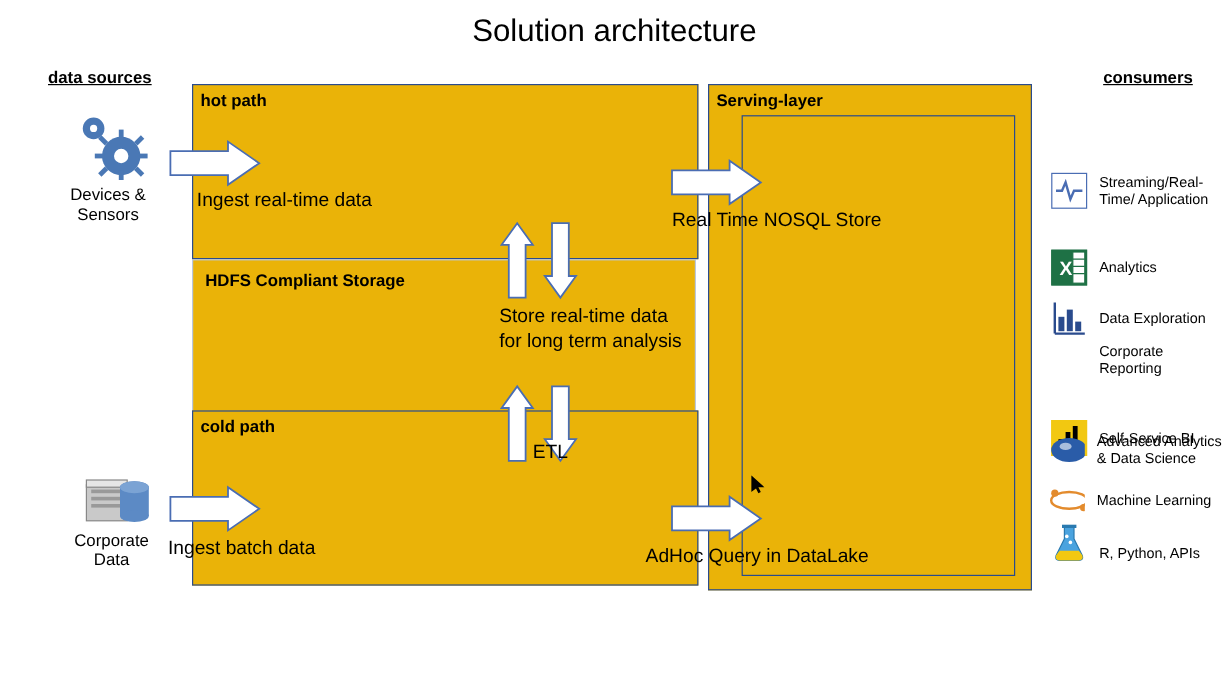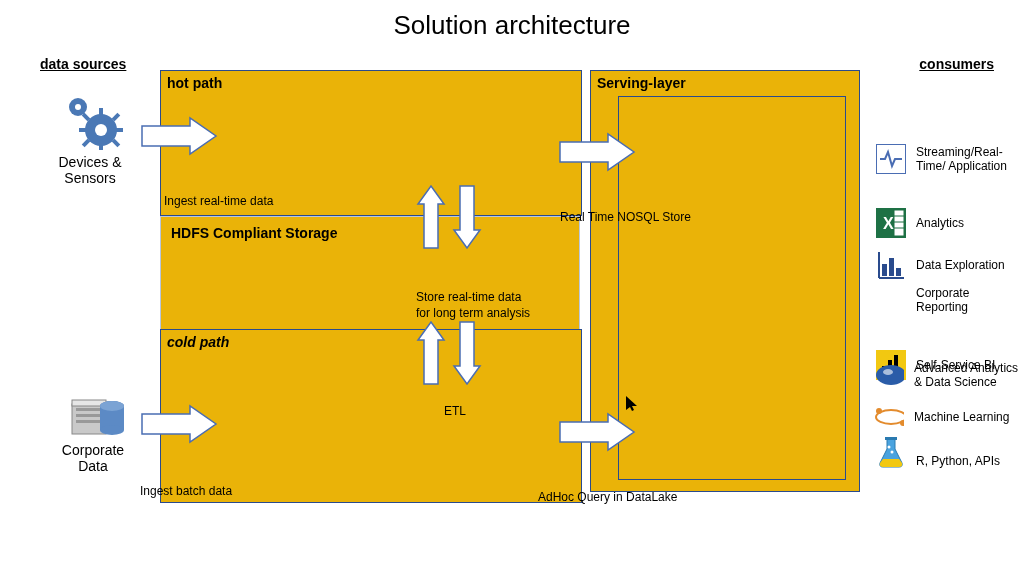--- a/index.html
+++ b/index.html
@@ -33,23 +33,22 @@
     background: #eab308;
   }
   .box-label {
     position: absolute;
     font-size: 14px;
     font-weight: bold;
     padding: 4px 6px;
   }
   .label {
     position: absolute;
-    font-size: 12px;
+    font-size: 16px;
     line-height: 1.3;
-    margin-top: 36px;
   }
   .src-label {
     position: absolute;
     font-size: 14px;
     text-align: center;
   }
   .storage-title {
     font-size: 14px;
     font-weight: bold;
   }
@@ -120,21 +119,21 @@
 <div class="box" style="left:160px; top:70px; width:422px; height:146px;">
   <div class="box-label">hot path</div>
 </div>
 
 <div class="box" style="left:160px; top:216px; width:420px; height:130px; border-color:#b9c7e0;">
   <div style="padding:8px 10px;">
     <div class="storage-title">HDFS Compliant Storage</div>
   </div>
 </div>
 
-<div class="box" style="left:160px; top:329px; width:422px; height:174px;font-style:italic;">
+<div class="box" style="left:160px; top:342px; width:422px; height:146px;">
   <div class="box-label">cold path</div>
 </div>
 
 <div class="box" style="left:590px; top:70px; width:270px; height:422px;">
   <div class="box-label">Serving-layer</div>
 </div>
 <div class="box" style="left:618px; top:96px; width:228px; height:384px;"></div>
 
 <svg style="position:absolute; left:140px; top:116px; width:78px; height:40px;">
   <path d="M2 10 L50 10 L50 2 L76 20 L50 38 L50 30 L2 30 Z" fill="#fff" stroke="#4a6db3" stroke-width="1.5"></path>

